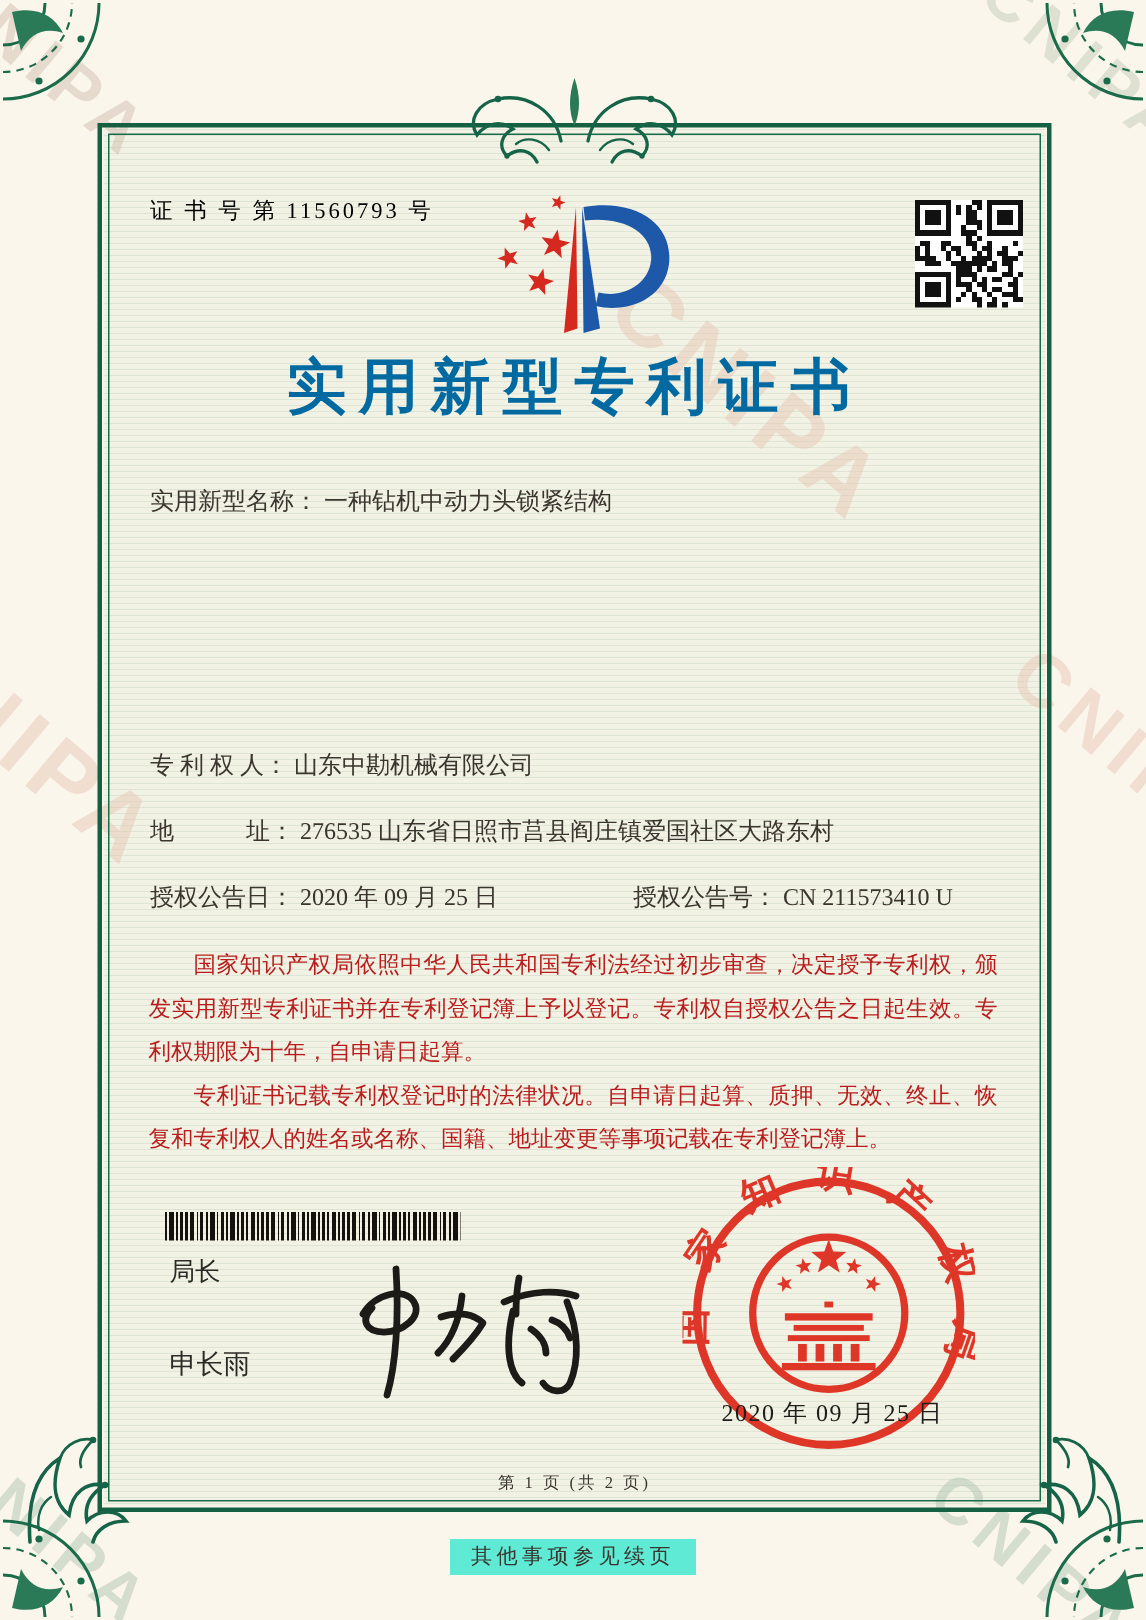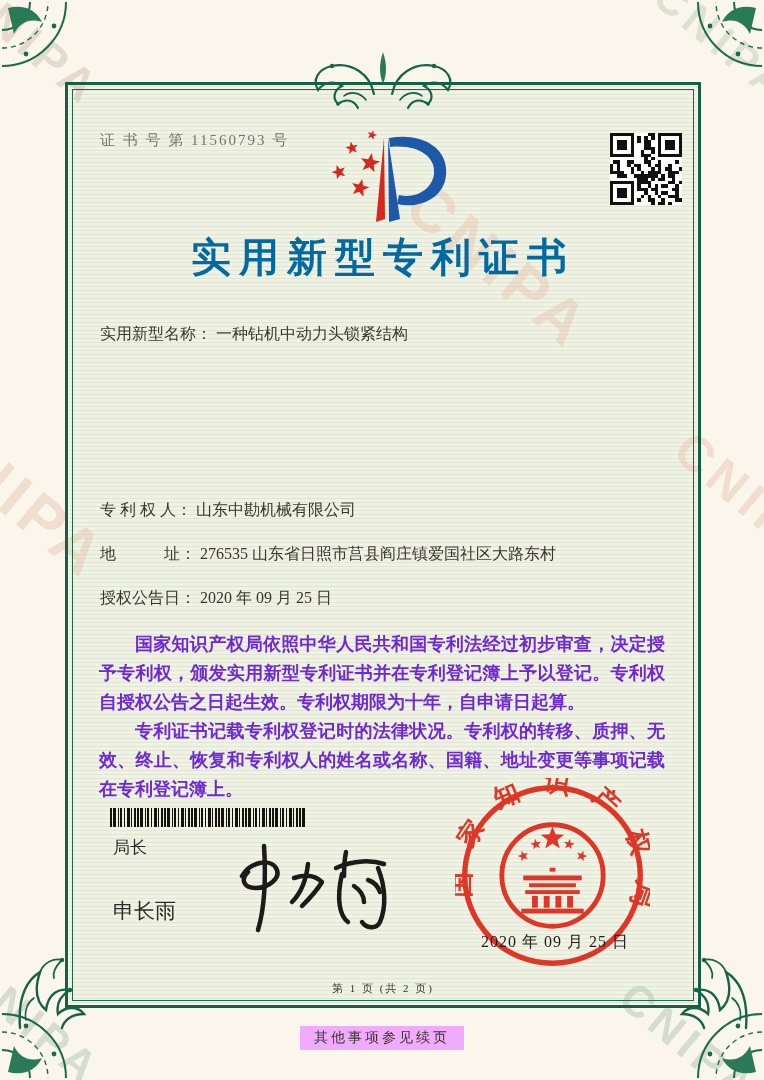--- a/index.html
+++ b/index.html
@@ -29,73 +29,73 @@
     transform:rotate(40deg);transform-origin:left top;
     pointer-events:none;white-space:nowrap;
   }
 
   .deco-svg{position:absolute;left:0;top:0;z-index:3;pointer-events:none;}
 
   .content{position:absolute;inset:0;z-index:5;}
 
   .cert-no{
     position:absolute;left:100px;top:131px;
-    font-size:15px;letter-spacing:2px;color:#737373;
+    font-size:15px;letter-spacing:2px;color:#000000;
   }
   .qr{position:absolute;left:610px;top:133px;width:72px;height:72px;}
   .logo{position:absolute;left:327px;top:124px;width:130px;height:104px;}
 
   .title{
     position:absolute;left:66px;top:230px;width:634px;
     text-align:center;font-size:40px;font-weight:bold;
     letter-spacing:8px;color:#0369a1;
   }
 
   .field-row{
     position:absolute;left:100px;width:566px;height:22px;
     font-size:16px;color:#3a362f;white-space:nowrap;
   }
   .field-row .lbl{display:inline-block;}
   .field-row .val{margin-left:4px;}
   .pair2{position:absolute;left:322px;top:0;}
 
   .body-par{
     position:absolute;left:99px;width:566px;
-    font-size:18px;line-height:29px;color:#6d28d9;
-    text-align:justify;text-indent:2em;font-weight:bold;
+    font-size:15px;line-height:29px;color:#b91c1c;
+    text-align:justify;text-indent:2em;
   }
 
   .barcode{
     position:absolute;left:110px;top:808px;width:197px;height:19px;
     background:repeating-linear-gradient(90deg,
       #15120e 0 1.5px, rgba(0,0,0,0) 1.5px 3px,
       #15120e 3px 6px, rgba(0,0,0,0) 6px 7.5px,
       #15120e 7.5px 8.5px, rgba(0,0,0,0) 8.5px 10px,
       #15120e 10px 12px, rgba(0,0,0,0) 12px 13.5px);
   }
 
   .sig-title{position:absolute;left:113px;top:836px;font-size:17px;font-family:"Liberation Sans","DejaVu Sans",sans-serif;color:#2c2a26;}
-  .sig-name{position:absolute;left:113px;top:897px;font-size:21px;font-family:"Liberation Sans","DejaVu Sans",sans-serif;color:#2c2a26;}
+  .sig-name{position:absolute;left:113px;top:897px;font-size:18px;font-family:"Liberation Sans","DejaVu Sans",sans-serif;color:#2c2a26;}
   .autograph{position:absolute;left:212px;top:838px;width:200px;height:100px;}
 
   .seal{position:absolute;left:455px;top:778px;width:195px;height:195px;}
   .seal-date{
     position:absolute;left:460px;top:932px;width:190px;
     text-align:center;font-size:16px;letter-spacing:1px;color:#1f1d19;
   }
 
   .page-info{
     position:absolute;left:66px;top:981px;width:634px;
     text-align:center;font-size:11px;color:#3a362f;letter-spacing:2px;
   }
   .cont-note{
     position:absolute;left:0;top:1026px;width:764px;text-align:center;
   }
   .cont-note span{
-    display:inline-block;background:#f0abfc;padding:3px 14px;
+    display:inline-block;background:#5eead4;padding:3px 14px;
     font-size:14px;letter-spacing:3px;color:#3a362f;
   }
 </style>
 </head>
 <body>
 
 <div class="page">
 
   <div class="frame-bg"></div>
 
@@ -311,24 +311,27 @@
       <span class="lbl">实用新型名称：</span><span class="val">一种钻机中动力头锁紧结构</span>
     </div>
     <div class="field-row" style="top:500px">
       <span class="lbl">专 利 权 人：</span><span class="val">山东中勘机械有限公司</span>
     </div>
     <div class="field-row" style="top:544px">
       <span class="lbl">地　　　址：</span><span class="val">276535 山东省日照市莒县阎庄镇爱国社区大路东村</span>
     </div>
     <div class="field-row" style="top:588px">
       <span class="lbl">授权公告日：</span><span class="val">2020 年 09 月 25 日</span>
+      <span class="pair2">
+        <span class="lbl">授权公告号：</span><span class="val">CN 211573410 U</span>
+      </span>
     </div>
 
     <div class="body-par" style="top:630px">国家知识产权局依照中华人民共和国专利法经过初步审查，决定授予专利权，颁发实用新型专利证书并在专利登记簿上予以登记。专利权自授权公告之日起生效。专利权期限为十年，自申请日起算。</div>
-    <div class="body-par" style="top:717px">专利证书记载专利权登记时的法律状况。专利权的转移、质押、无效、终止、恢复和专利权人的姓名或名称、国籍、地址变更等事项记载在专利登记簿上。</div>
+    <div class="body-par" style="top:717px">专利证书记载专利权登记时的法律状况。自申请日起算、质押、无效、终止、恢复和专利权人的姓名或名称、国籍、地址变更等事项记载在专利登记簿上。</div>
 
     <div class="barcode"></div>
 
     <div class="sig-title">局长</div>
     <div class="sig-name">申长雨</div>
 
     <svg class="autograph" viewBox="0 0 200 100">
       <g fill="none" stroke="#1c1b18" stroke-width="4.5" stroke-linecap="round" stroke-linejoin="round">
         <path d="M30,38 C38,24 58,20 64,30 C70,40 56,50 44,50 C32,50 28,42 36,34"></path>
         <path d="M52,8 C54,40 52,72 46,92"></path>

